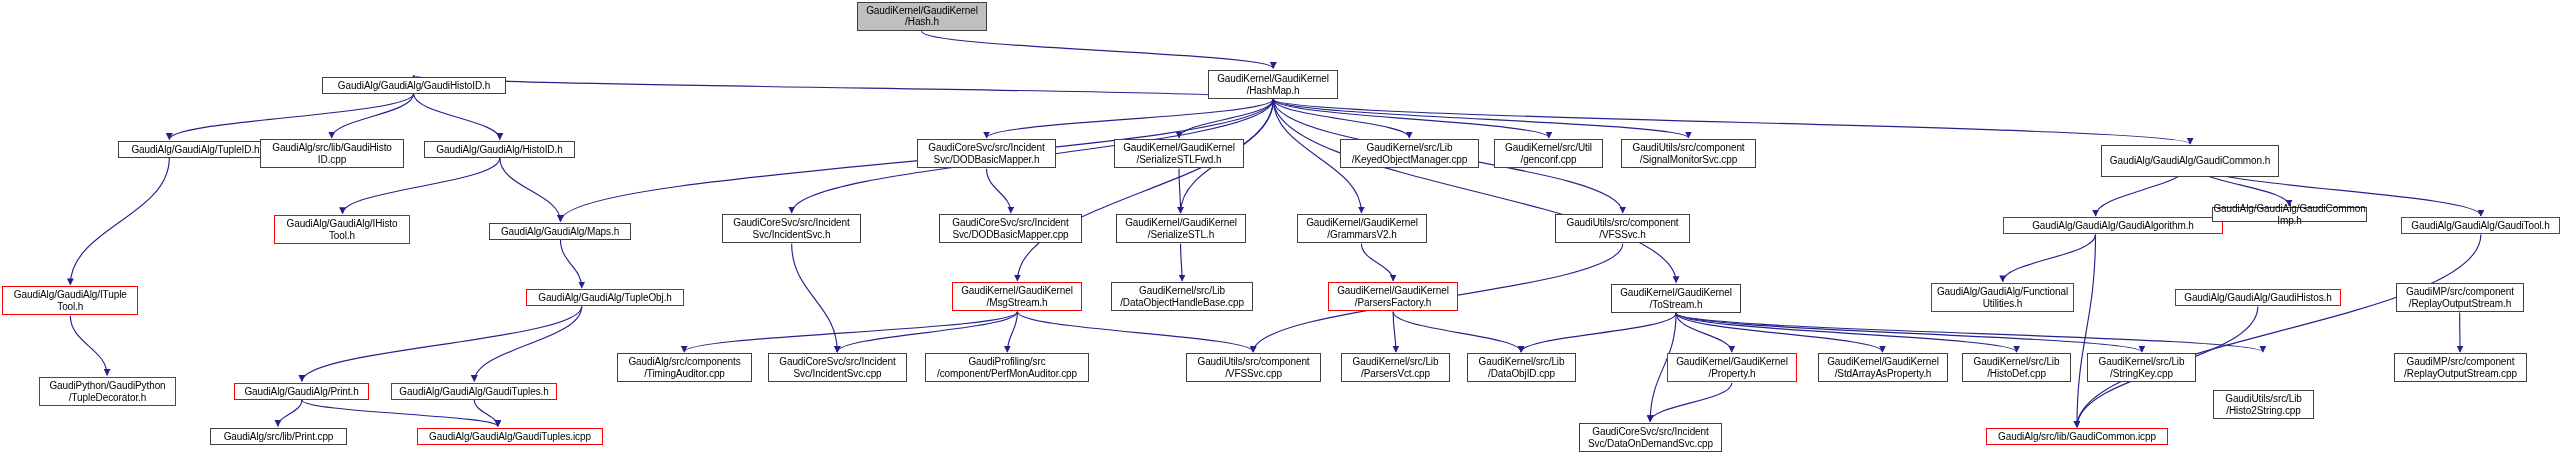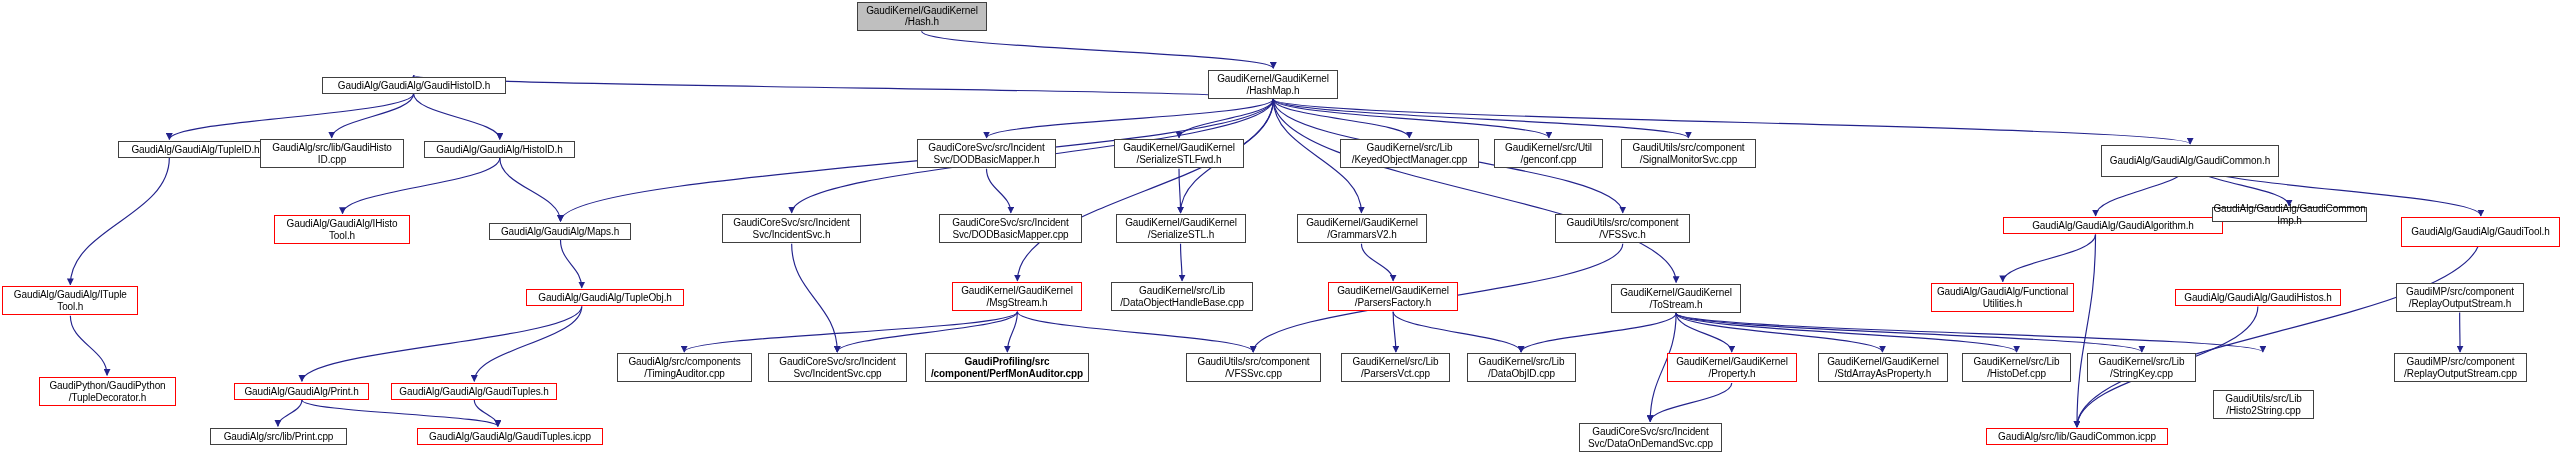--- a/index.html
+++ b/index.html
@@ -156,39 +156,39 @@
 Svc/DODBasicMapper.cpp</div>
       <div class="node" style="left: 1116px; top: 214px; width: 130px; height: 29px;">GaudiKernel/GaudiKernel
 /SerializeSTL.h</div>
       <div class="node" style="left: 1297px; top: 214px; width: 130px; height: 29px;">GaudiKernel/GaudiKernel
 /GrammarsV2.h</div>
       <div class="node" style="left: 1555px; top: 214px; width: 135px; height: 29px;">GaudiUtils/src/component
 /VFSSvc.h</div>
       <div class="node red" style="left: 2003px; top: 217px; width: 220px; height: 17px;">GaudiAlg/GaudiAlg/GaudiAlgorithm.h</div>
       <div class="node" style="left: 2212px; top: 207px; width: 155px; height: 15px;">GaudiAlg/GaudiAlg/GaudiCommon
 Imp.h</div>
-      <div class="node red" style="left: 2401px; top: 217px; width: 159px; height: 30px;">GaudiAlg/GaudiAlg/GaudiTool.h</div>
+      <div class="node red" style="left: 2401px; top: 217px; width: 159px; height: 17px;">GaudiAlg/GaudiAlg/GaudiTool.h</div>
       <div class="node red" style="left: 952px; top: 282px; width: 130px; height: 29px;">GaudiKernel/GaudiKernel
 /MsgStream.h</div>
       <div class="node" style="left: 1111px; top: 282px; width: 142px; height: 29px;">GaudiKernel/src/Lib
 /DataObjectHandleBase.cpp</div>
       <div class="node red" style="left: 1328px; top: 282px; width: 130px; height: 29px;">GaudiKernel/GaudiKernel
 /ParsersFactory.h</div>
       <div class="node" style="left: 1611px; top: 284px; width: 130px; height: 29px;">GaudiKernel/GaudiKernel
 /ToStream.h</div>
       <div class="node red" style="left: 1931px; top: 283px; width: 143px; height: 29px;">GaudiAlg/GaudiAlg/Functional
 Utilities.h</div>
       <div class="node red" style="left: 2175px; top: 289px; width: 166px; height: 17px;">GaudiAlg/GaudiAlg/GaudiHistos.h</div>
       <div class="node" style="left: 2396px; top: 283px; width: 128px; height: 29px;">GaudiMP/src/component
 /ReplayOutputStream.h</div>
       <div class="node" style="left: 617px; top: 353px; width: 135px; height: 29px;">GaudiAlg/src/components
 /TimingAuditor.cpp</div>
       <div class="node" style="left: 768px; top: 353px; width: 139px; height: 29px;">GaudiCoreSvc/src/Incident
 Svc/IncidentSvc.cpp</div>
-      <div class="node" style="left: 925px; top: 353px; width: 164px; height: 29px; font-weight: bold;">GaudiProfiling/src
+      <div class="node" style="left: 925px; top: 353px; width: 164px; height: 29px;">GaudiProfiling/src
 /component/PerfMonAuditor.cpp</div>
       <div class="node" style="left: 1186px; top: 353px; width: 135px; height: 29px;">GaudiUtils/src/component
 /VFSSvc.cpp</div>
       <div class="node" style="left: 1341px; top: 353px; width: 109px; height: 29px;">GaudiKernel/src/Lib
 /ParsersVct.cpp</div>
       <div class="node" style="left: 1467px; top: 353px; width: 109px; height: 29px;">GaudiKernel/src/Lib
 /DataObjID.cpp</div>
       <div class="node red" style="left: 1667px; top: 353px; width: 130px; height: 29px;">GaudiKernel/GaudiKernel
 /Property.h</div>
       <div class="node" style="left: 1818px; top: 353px; width: 130px; height: 29px;">GaudiKernel/GaudiKernel

